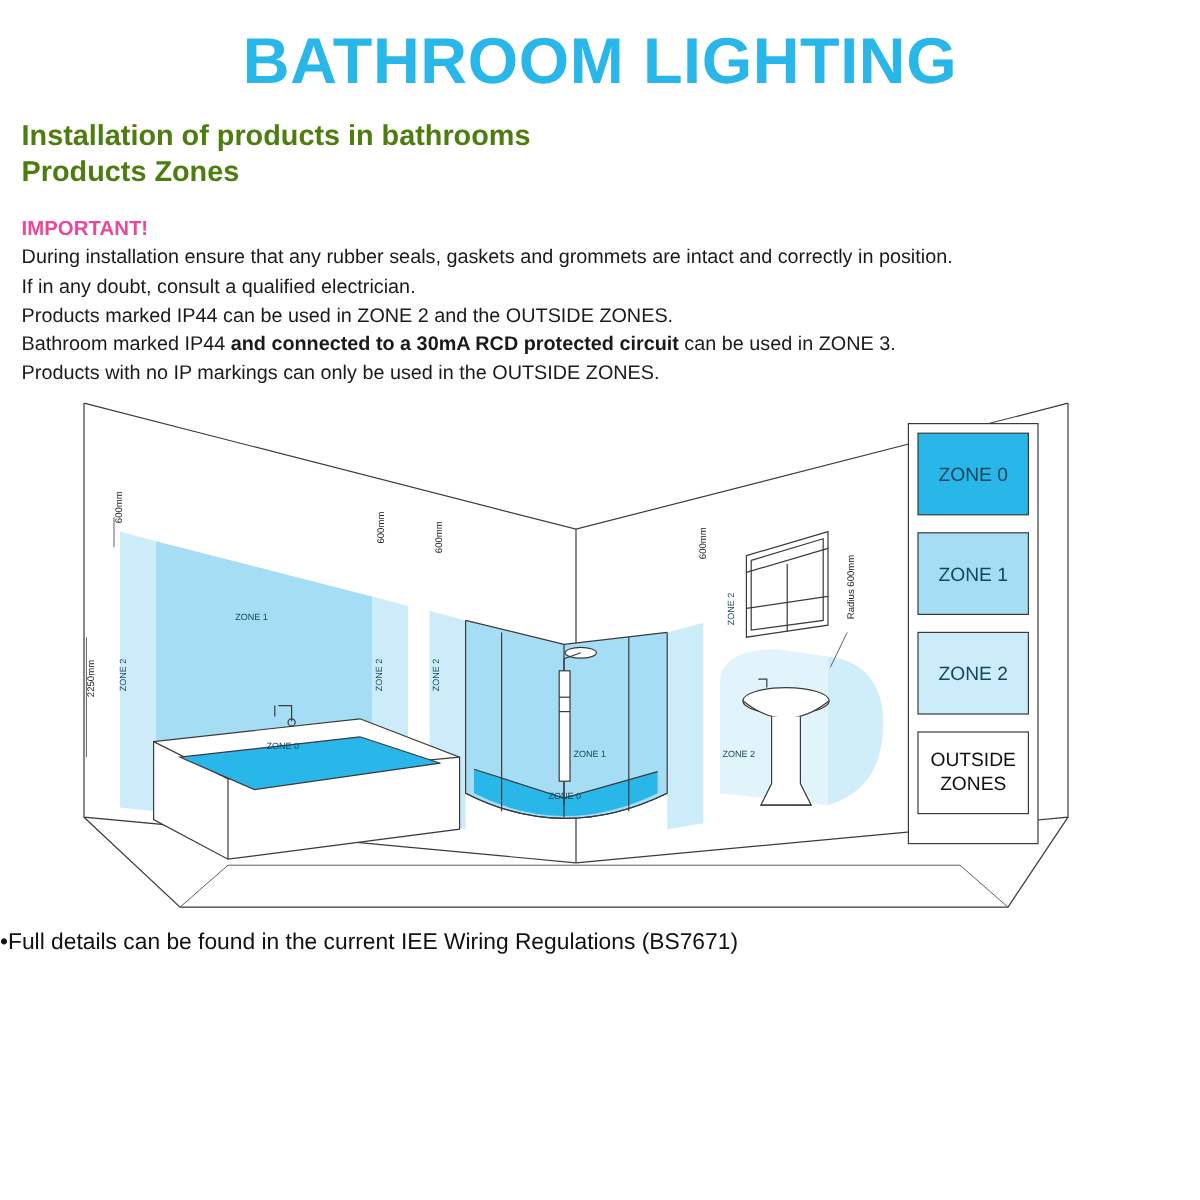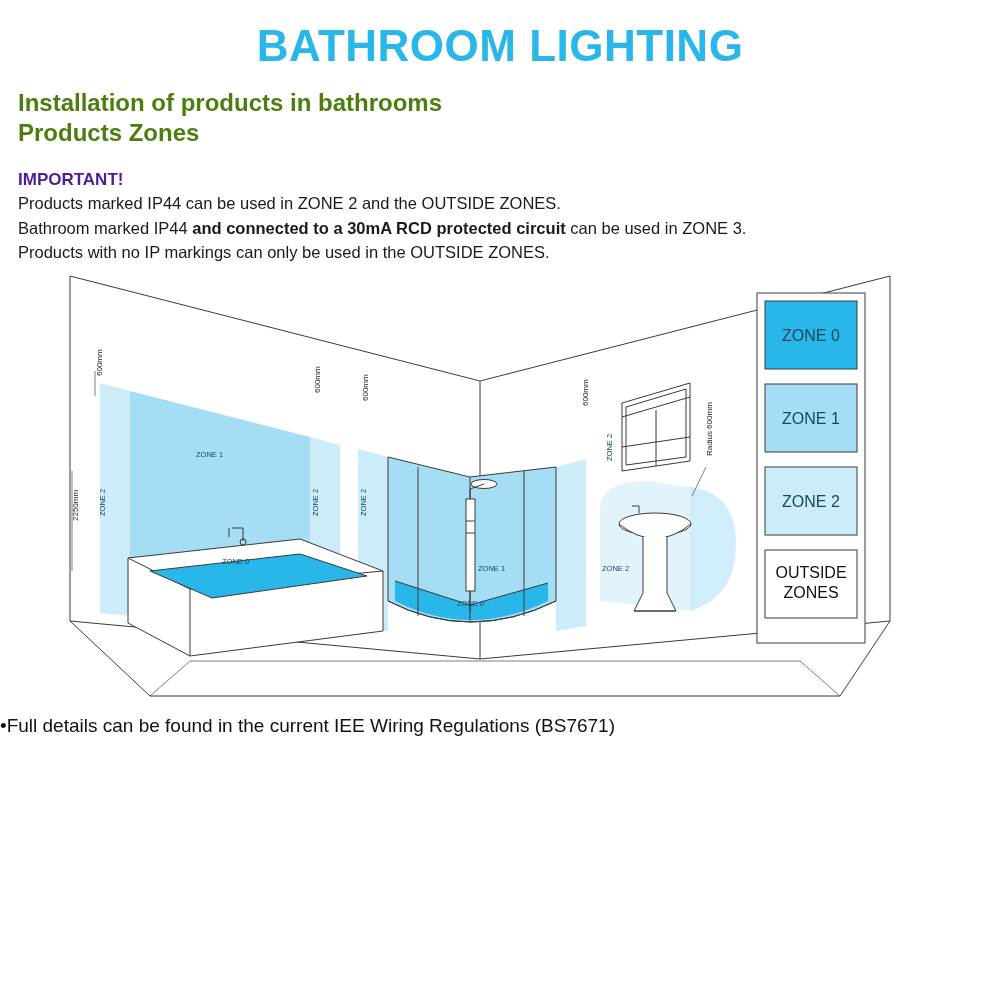--- a/index.html
+++ b/index.html
@@ -17,40 +17,40 @@
   }
   .page {
     position: relative;
     width: 1000px;
     height: 1000px;
     box-sizing: border-box;
   }
   .main-title {
     text-align: center;
     color: #29b6e8;
-    font-size: 44px;
+    font-size: 54px;
     font-weight: bold;
     letter-spacing: 0.5px;
     margin: 22px 0 0 0;
     line-height: 1.1;
   }
   .subtitle-block {
     margin: 18px 0 0 18px;
   }
   .subtitle {
     font-size: 24px;
     font-weight: bold;
     line-height: 1.25;
     color: #4d7c0f;
   }
   .important-label {
     margin: 22px 0 0 18px;
     font-size: 17px;
     font-weight: bold;
-    color: #4c1d95;
+    color: #ec4899;
   }
   .para {
     margin: 2px 0 0 18px;
     font-size: 16.5px;
     line-height: 1.35;
     color: #1a1a1a;
     max-width: 975px;
   }
   .para.spaced {
   }
@@ -97,20 +97,22 @@
 <div class="page">
 
   <h1 class="main-title">BATHROOM LIGHTING</h1>
 
   <div class="subtitle-block">
     <div class="subtitle">Installation of products in bathrooms</div>
     <div class="subtitle">Products Zones</div>
   </div>
 
   <div class="important-label">IMPORTANT!</div>
+  <div class="para">During installation ensure that any rubber seals, gaskets and grommets are intact and correctly in position.</div>
+  <div class="para">If in any doubt, consult a qualified electrician.</div>
 
   <div class="para spaced">Products marked IP44 can be used in ZONE 2 and the OUTSIDE ZONES.</div>
 
   <div class="para spaced"><span>Bathroom marked IP44 </span><b>and connected to a 30mA RCD protected circuit</b><span> can be used in ZONE 3.</span></div>
 
   <div class="para spaced">Products with no IP markings can only be used in the OUTSIDE ZONES.</div>
 
   <div class="diagram-wrap">
     <svg width="1000" height="430" viewBox="0 0 1000 430" xmlns="http://www.w3.org/2000/svg">
       <defs>

